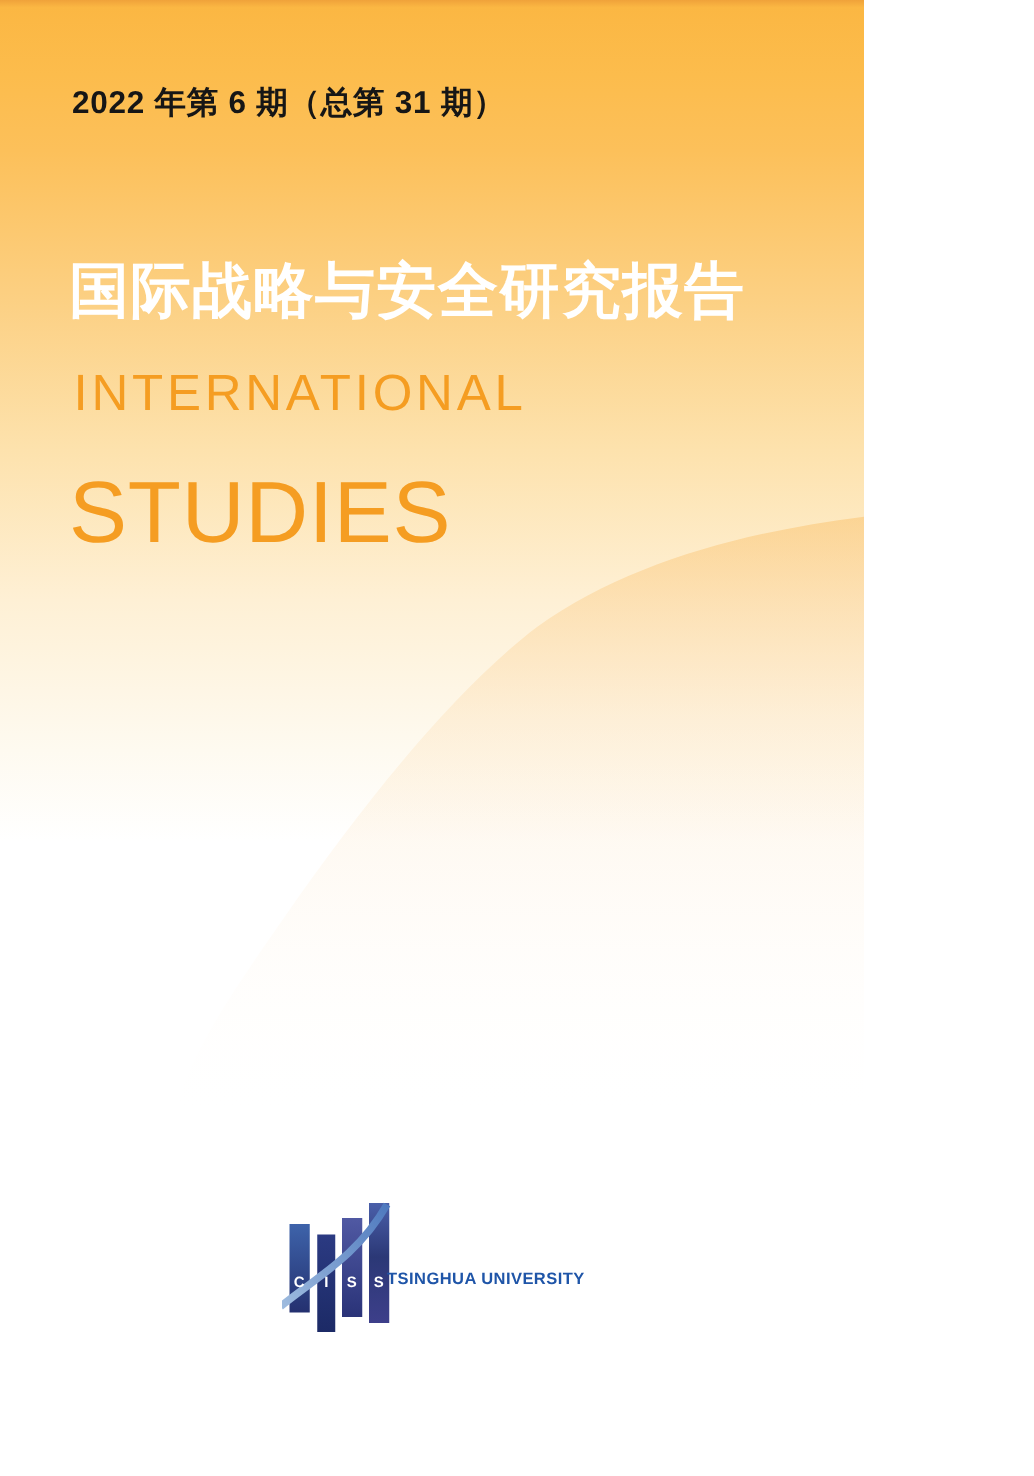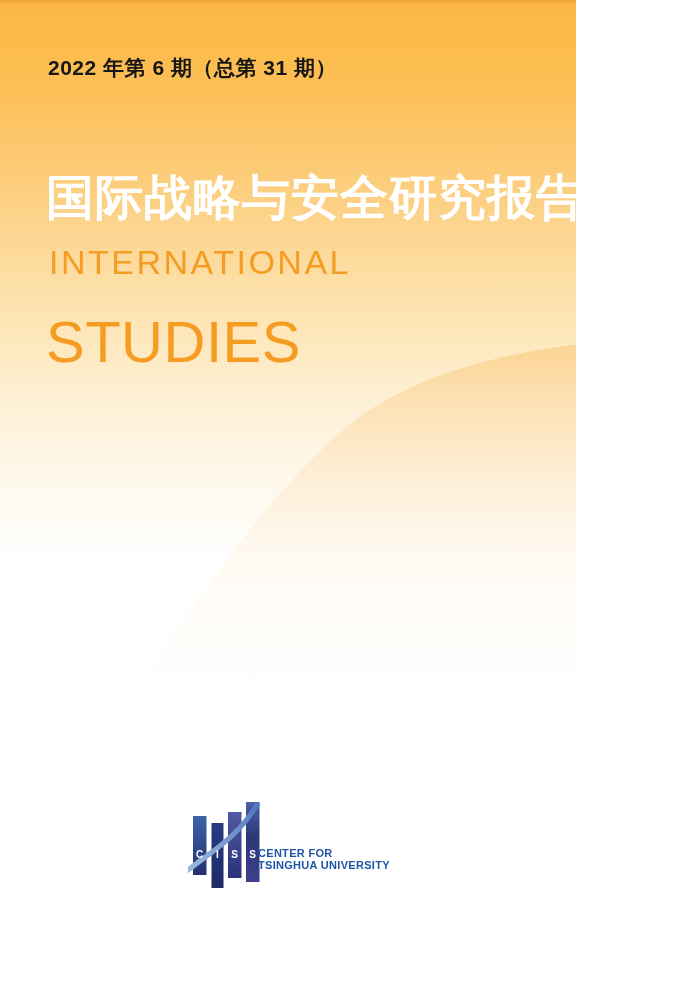--- a/index.html
+++ b/index.html
@@ -21,21 +21,21 @@
     font-family:"Liberation Sans", sans-serif;
     text-decoration:underline;
   }
   .abs{position:absolute;}
   .issue-number{
     left:48px;top:54px;
     font-size:21px;font-weight:700;color:#161616;letter-spacing:0.5px;
   }
   .title-cn{
     left:46px;top:166px;
-    font-size:48px;font-weight:700;color:#ffffff;letter-spacing:1px;
+    font-size:40px;font-weight:700;color:#ffffff;letter-spacing:1px;
     white-space:nowrap;
   }
   .title-en{color:#F59D22;white-space:nowrap;}
   .title-en.l1{left:49px;top:243px;font-size:34px;letter-spacing:2.5px;}
   .title-en.l2{left:49px;top:275px;font-size:33px;letter-spacing:1px;}
   .title-en.l3{left:46px;top:308px;font-size:58px;letter-spacing:0.5px;}
   .subtitle{
     left:48px;top:407px;
     font-size:31px;font-weight:700;color:#545457;letter-spacing:0px;
     line-height:45px;white-space:nowrap;
@@ -108,17 +108,16 @@
     <rect x="228" y="812" width="13.5" height="66" fill="url(#bar3g)"></rect>
     <rect x="246" y="802" width="13.5" height="80" fill="url(#bar4g)"></rect>
     <path d="M 187 871 C 210 852 238 838 258 803" fill="none" stroke="url(#arcg)" stroke-width="5"></path>
     <text x="199.5" y="858" text-anchor="middle" font-family="Liberation Sans, sans-serif" font-size="10" font-weight="700" fill="#ffffff">C</text>
     <text x="217.5" y="858" text-anchor="middle" font-family="Liberation Sans, sans-serif" font-size="10" font-weight="700" fill="#ffffff">I</text>
     <text x="234.5" y="858" text-anchor="middle" font-family="Liberation Sans, sans-serif" font-size="10" font-weight="700" fill="#ffffff">S</text>
     <text x="252.5" y="858" text-anchor="middle" font-family="Liberation Sans, sans-serif" font-size="10" font-weight="700" fill="#ffffff">S</text>
   </svg>
 
   <div class="abs logo-text-en">
-    <div>CENTER FOR</div>
     <div>TSINGHUA UNIVERSITY</div>
   </div>
 
 </div>
 
 </body></html>

